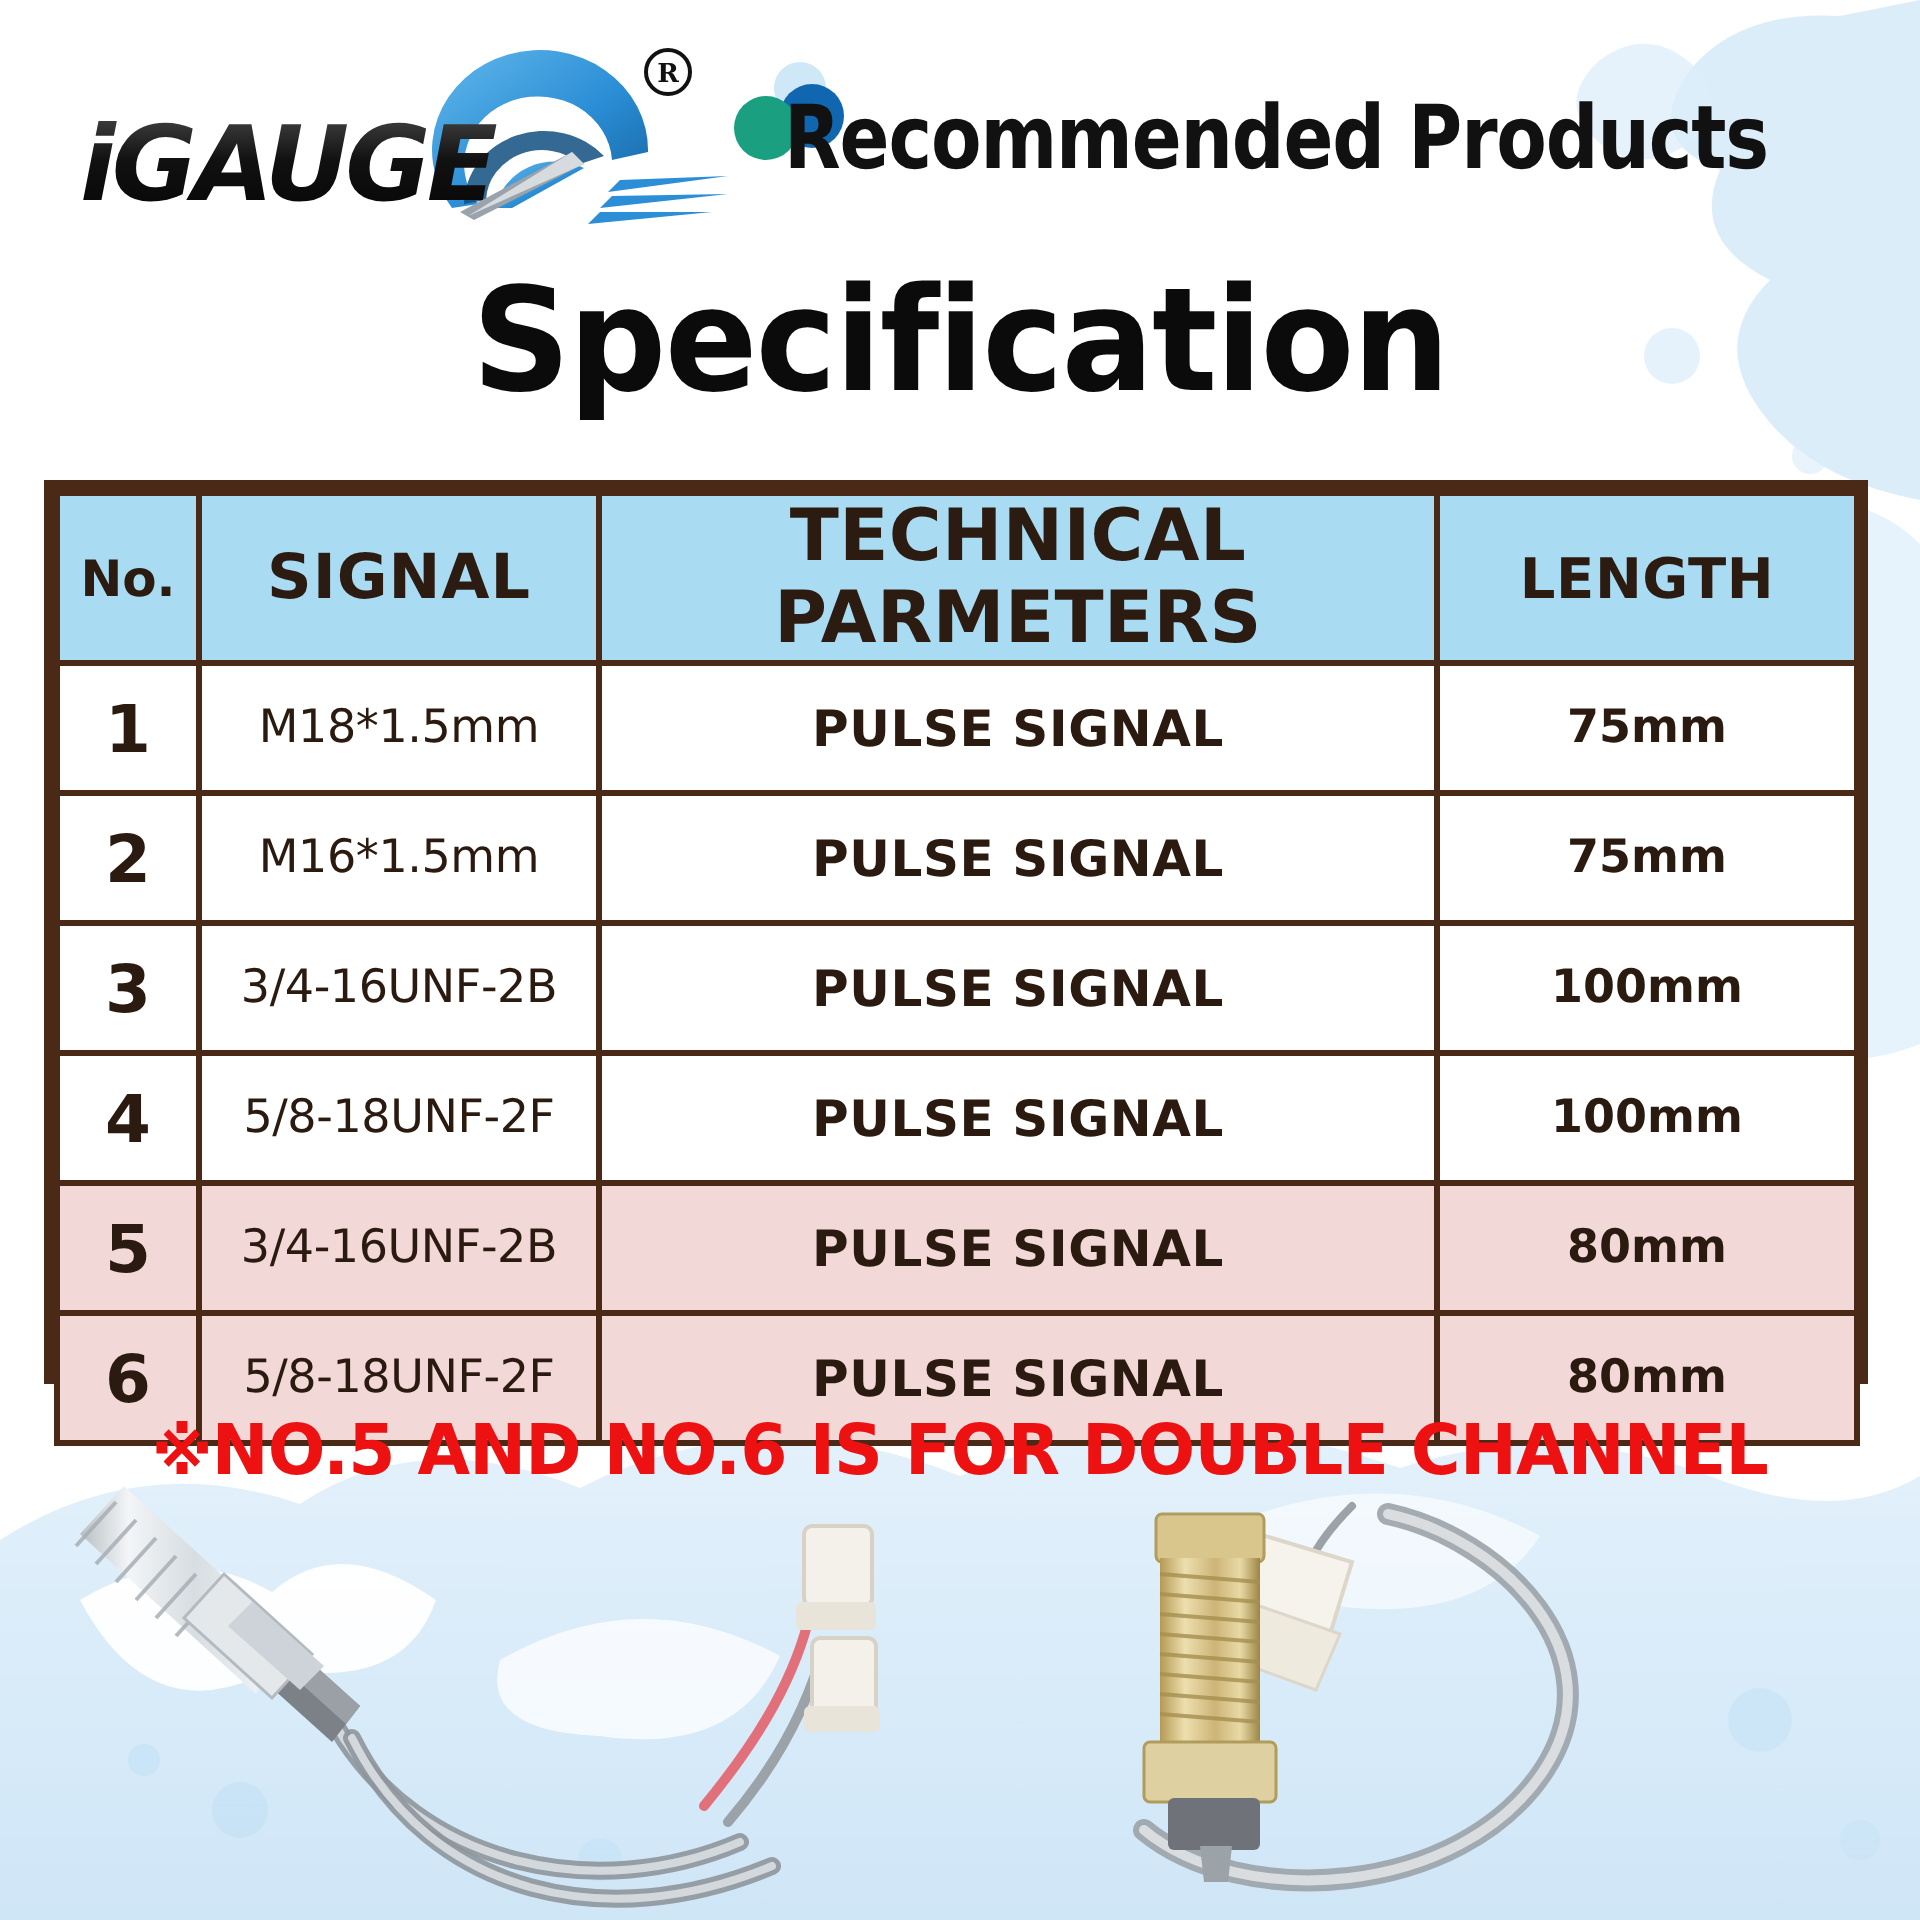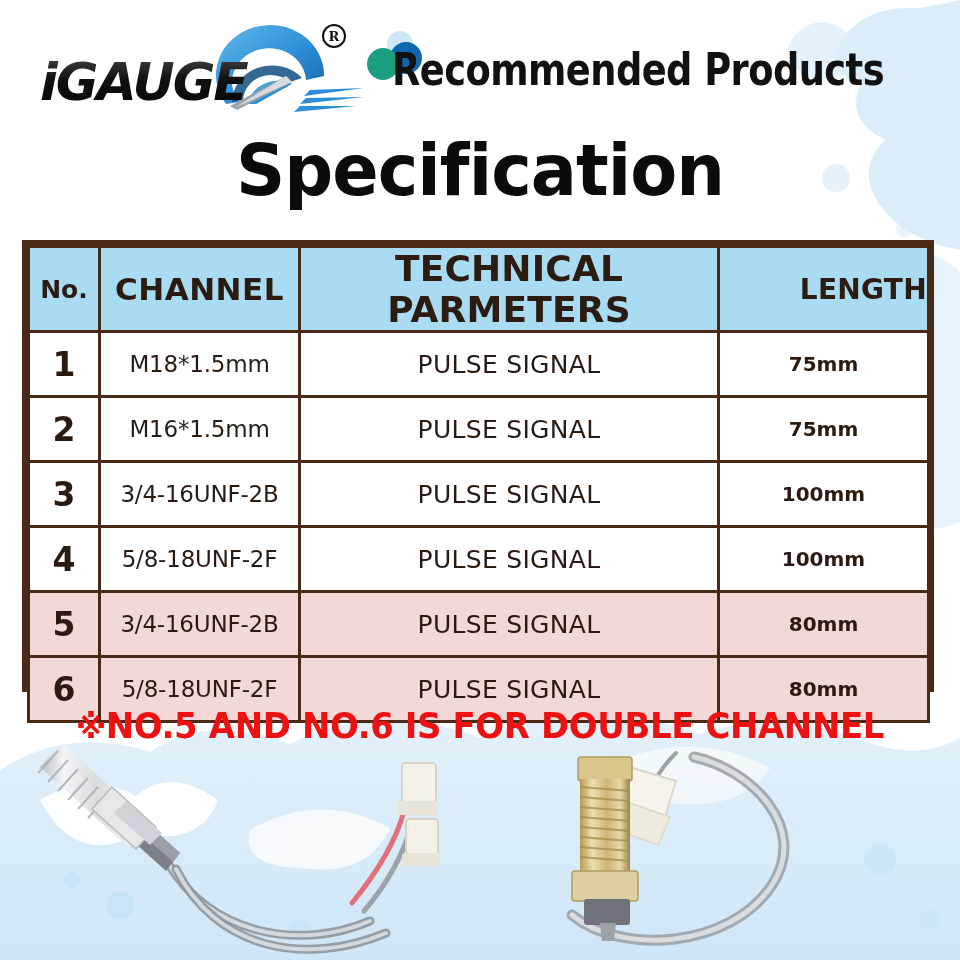--- a/index.html
+++ b/index.html
@@ -73,30 +73,30 @@
   }
   thead th {
     background:#a9dcf2;
     height:62px;
     font-weight:bold;
     color:#2c1b11;
   }
   th.h-no   { font-size:25px; }
   th.h-thr  { font-size:31px; letter-spacing:0.5px; }
   th.h-tech { font-size:36px; letter-spacing:0.2px; }
-  th.h-len  { font-size:28px; letter-spacing:0.3px;text-align:right; }
+  th.h-len  { font-size:28px; letter-spacing:0.3px; }
 
   tbody tr { height:65px; }
   tbody tr.plain td { background:#ffffff; }
   tbody tr.hl td    { background:#f3d8d8; }
 
   td.d-no   { font-size:33px; font-weight:bold; }
   td.d-thr  { font-size:23px; font-weight:normal; letter-spacing:-0.2px; }
-  td.d-tech { font-size:25px; font-weight:normal; letter-spacing:0.3px; }
-  td.d-len  { font-size:20px; font-weight:bold; }
+  td.d-tech { font-size:25px; font-weight:bold; letter-spacing:0.3px; }
+  td.d-len  { font-size:23px; font-weight:bold; }
 
   
   .note {
     position:absolute; left:0; width:960px; top:706px;
     text-align:center;
     color:#ee1111;
     font-size:35px; font-weight:bold;
     letter-spacing:-0.4px; white-space:nowrap;
     font-family:"DejaVu Sans", sans-serif;
     z-index:5;
@@ -209,21 +209,21 @@
   <table>
     <colgroup>
       <col class="c-no">
         <col class="c-thr">
         <col class="c-tech">
         <col class="c-len">
     </colgroup>
     <thead>
       <tr>
         <th class="h-no">No.</th>
-        <th class="h-thr">CHANNEL</th>
+        <th class="h-thr">SIGNAL</th>
         <th class="h-tech">TECHNICAL PARMETERS</th>
         <th class="h-len">LENGTH</th>
       </tr>
     </thead>
     <tbody>
       <tr class="plain">
         <td class="d-no">1</td>
         <td class="d-thr">M18*1.5mm</td>
         <td class="d-tech">PULSE SIGNAL</td>
         <td class="d-len">75mm</td>

